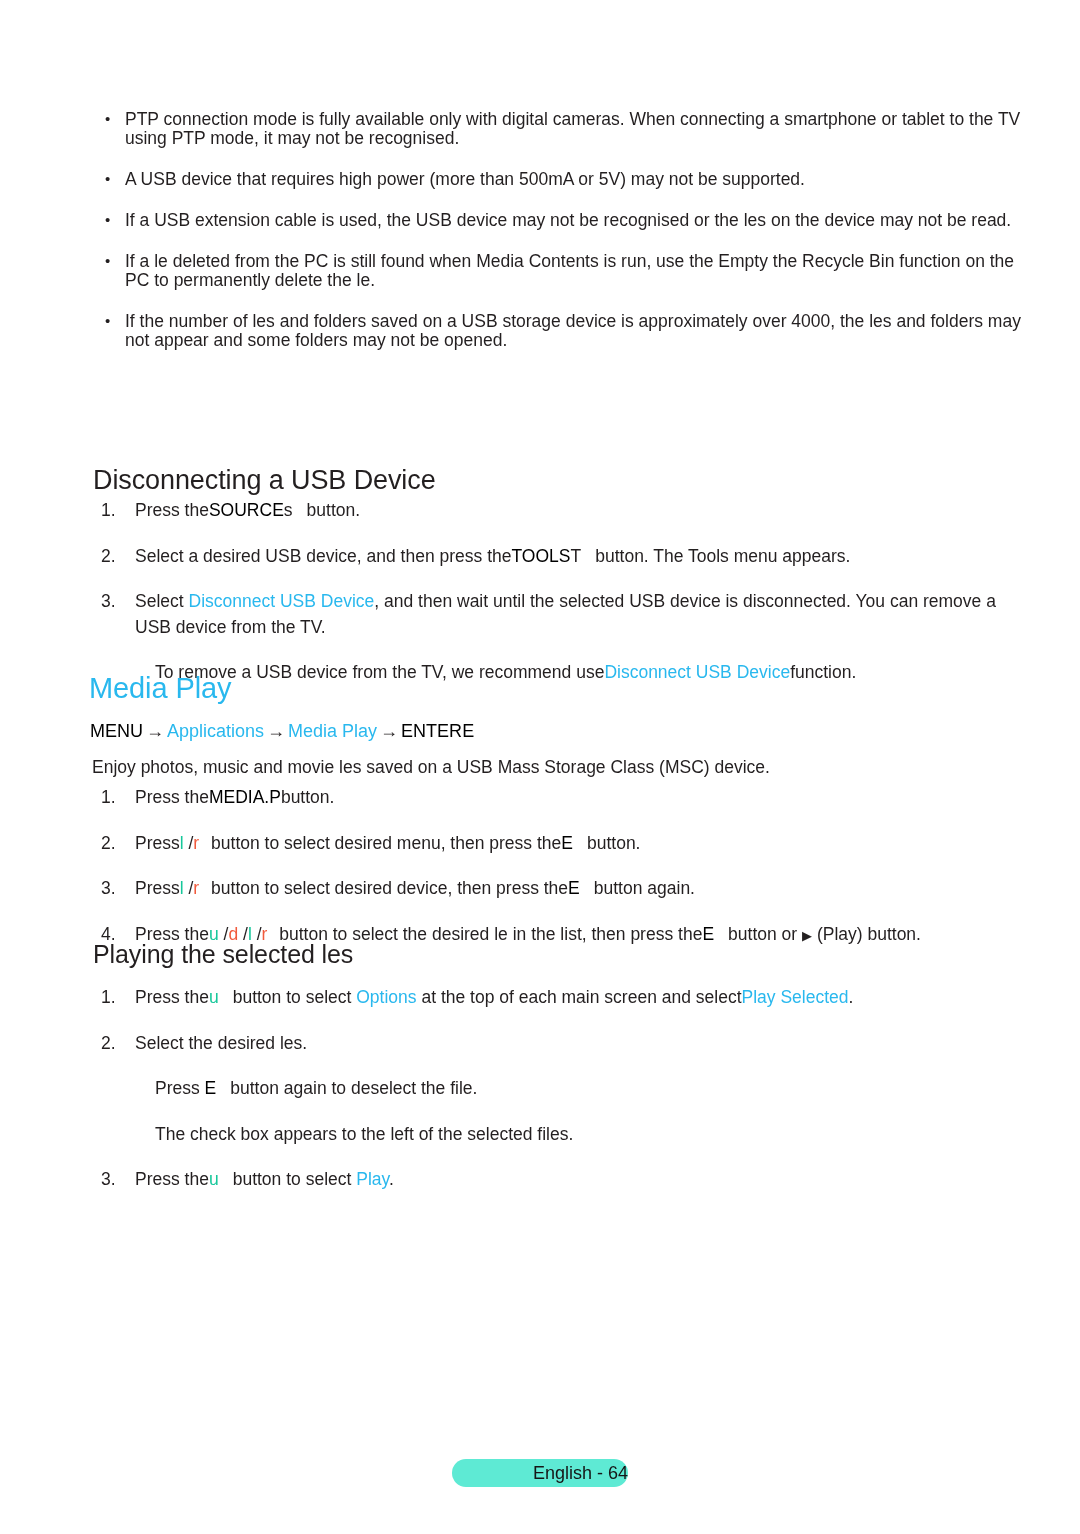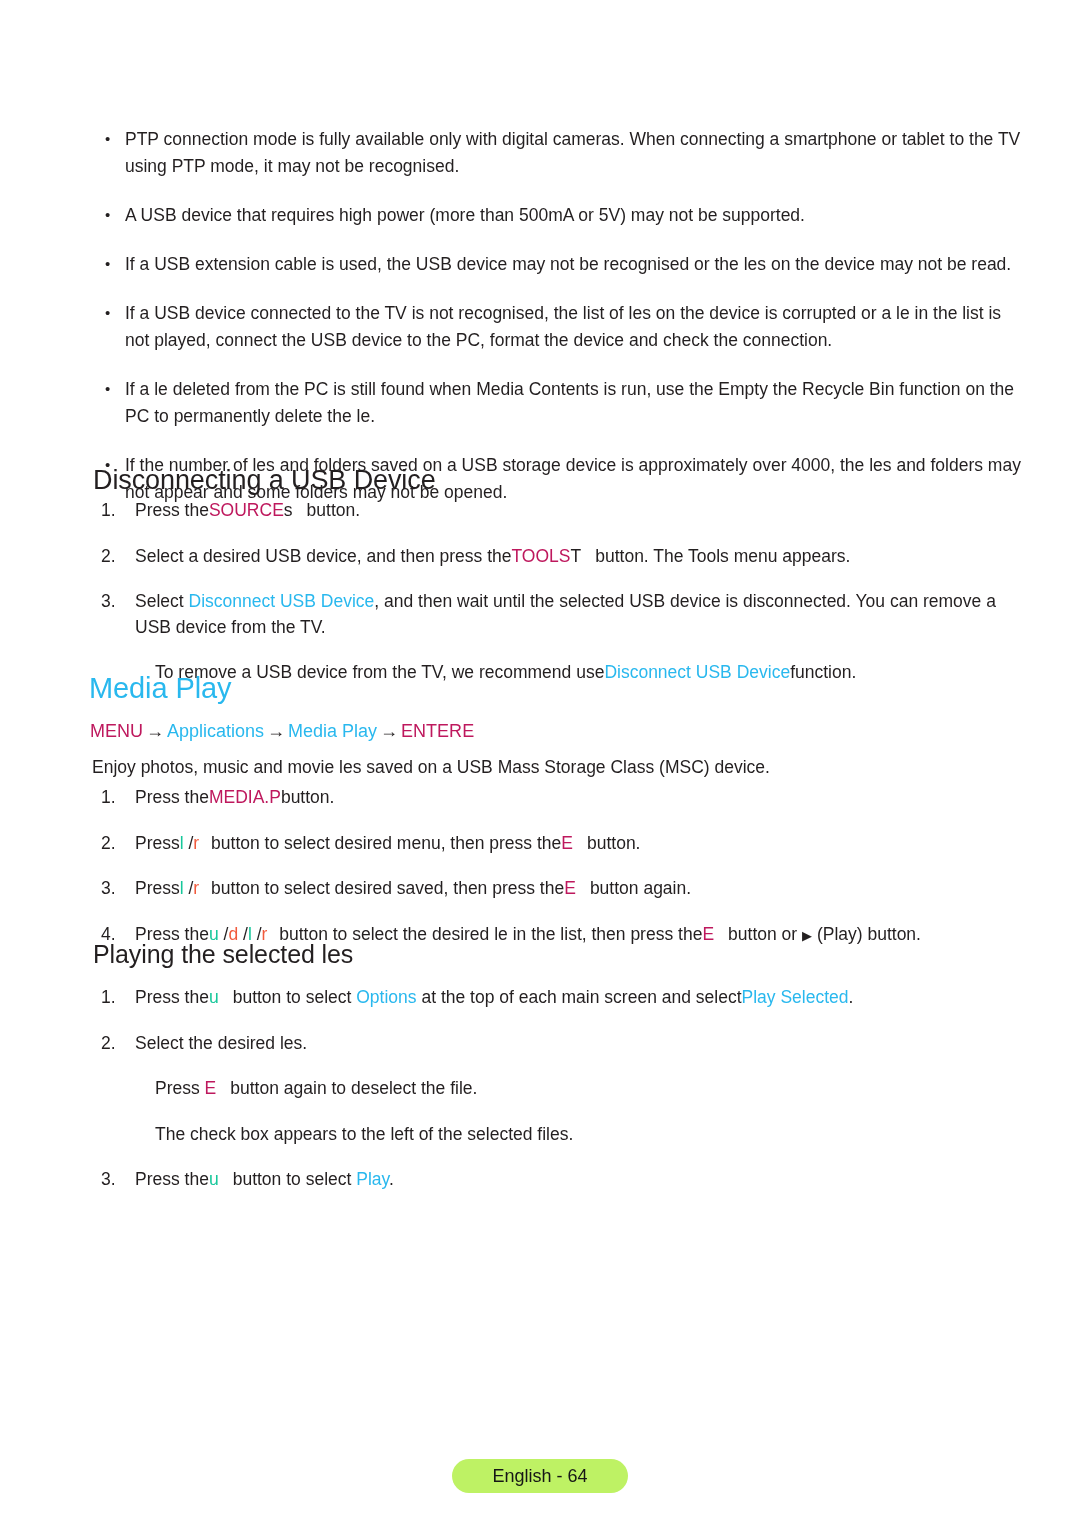--- a/index.html
+++ b/index.html
@@ -14,23 +14,23 @@
     overflow: hidden;
   }
 
   .page { position: relative; width: 1080px; height: 1534px; padding: 0; }
 
   
   .body-text { font-size: 17.5px; line-height: 25px; color: #231f20; }
   .bullet-item {
     position: relative;
     padding-left: 32px;
-    margin: 16px 0 22px 0;
+    margin: 0 0 22px 0;
     font-size: 17.5px;
-    line-height: 27px;
+    line-height: 19px;
     color: #231f20;
   }
   .bullet-item::before {
     content: "\2022";
     position: absolute;
     left: 12px;
     top: -1px;
     font-size: 15px;
     color: #231f20;
   }
@@ -78,47 +78,47 @@
   
   .note-line {
     font-size: 17.5px;
     line-height: 25.5px;
     color: #231f20;
     margin: 0 0 20px 0;
     padding-left: 62px;
   }
 
   
-  .teal { color: #be185d; }
+  .teal { color: #000000; }
   .sky  { color: #29b8ee; }
   .dark { color: #231f20; }
 
   
   .key { color: #16c79a; }
   .key-o { color: #f15a3c; }
   .gap-sm { display: inline-block; width: 14px; }
   .gap-xs { display: inline-block; width: 7px; }
 
   .arrow { display: inline-block; padding: 0 3px; color: #231f20; }
 
   
   .breadcrumb { font-size: 18px; line-height: 24px; }
 
   
   .footer-pill {
     position: absolute;
     left: 452px;
     top: 1459px;
     width: 176px;
-    height: 34px;
-    background: #bef264;
+    height: 28px;
+    background: #5eead4;
     border-radius: 21px;
     display: flex;
     align-items: center;
-    justify-content: center;
+    justify-content: flex-end;
     font-size: 18px;
     color: #161616;
   }
 
   
   .abs { position: absolute; }
 </style>
 </head>
 <body>
 
@@ -132,23 +132,20 @@
 
     <div class="bullet-item">
       <span>A USB device that requires high power (more than 500mA or 5V) may not be supported.</span>
     </div>
 
 
     <div class="bullet-item">
       <span>If a USB extension cable is used, the USB device may not be recognised or the  les on the device may not be read.</span>
     </div>
 
-    <div class="bullet-item">
-      <span>If a USB device connected to the TV is not recognised, the list of  les on the device is corrupted or a  le in the list is not played, connect the USB device to the PC, format the device and check the connection.</span>
-    </div>
 
     <div class="bullet-item">
       <span>If a  le deleted from the PC is still found when Media Contents is run, use the  Empty the Recycle Bin  function on the PC to permanently delete the  le.</span>
     </div>
 
     <div class="bullet-item">
       <span>If the number of  les and folders saved on a USB storage device is approximately over 4000, the  les and folders may not appear and some folders may not be opened.</span>
     </div>
   </div>
 
@@ -194,21 +191,21 @@
 
     <div class="step">
       <span class="num">2.</span>
       <span>Press</span><span class="key">l</span><span class="dark">&nbsp;/</span><span class="key-o">r</span><span class="gap-xs"></span>
       <span>button to select desired menu, then press the</span><span class="teal">E</span><span class="gap-sm"></span><span>button.</span>
     </div>
 
     <div class="step">
       <span class="num">3.</span>
       <span>Press</span><span class="key">l</span><span class="dark">&nbsp;/</span><span class="key-o">r</span><span class="gap-xs"></span>
-      <span>button to select desired saved, then press the</span><span class="teal">E</span><span class="gap-sm"></span><span>button again.</span>
+      <span>button to select desired device, then press the</span><span class="teal">E</span><span class="gap-sm"></span><span>button again.</span>
     </div>
 
     <div class="step">
       <span class="num">4.</span>
       <span>Press the</span><span class="key">u</span><span class="dark">&nbsp;/</span><span class="key-o">d</span><span class="dark">&nbsp;/</span><span class="key">l</span><span class="dark">&nbsp;/</span><span class="key-o">r</span><span class="gap-xs"></span>
       <span>button to select the desired  le in the list, then press the</span><span class="teal">E</span><span class="gap-sm"></span><span>button or</span>
       <span class="dark" style="font-size:13px;">▶</span>
       <span>(Play) button.</span>
     </div>
   </div>

